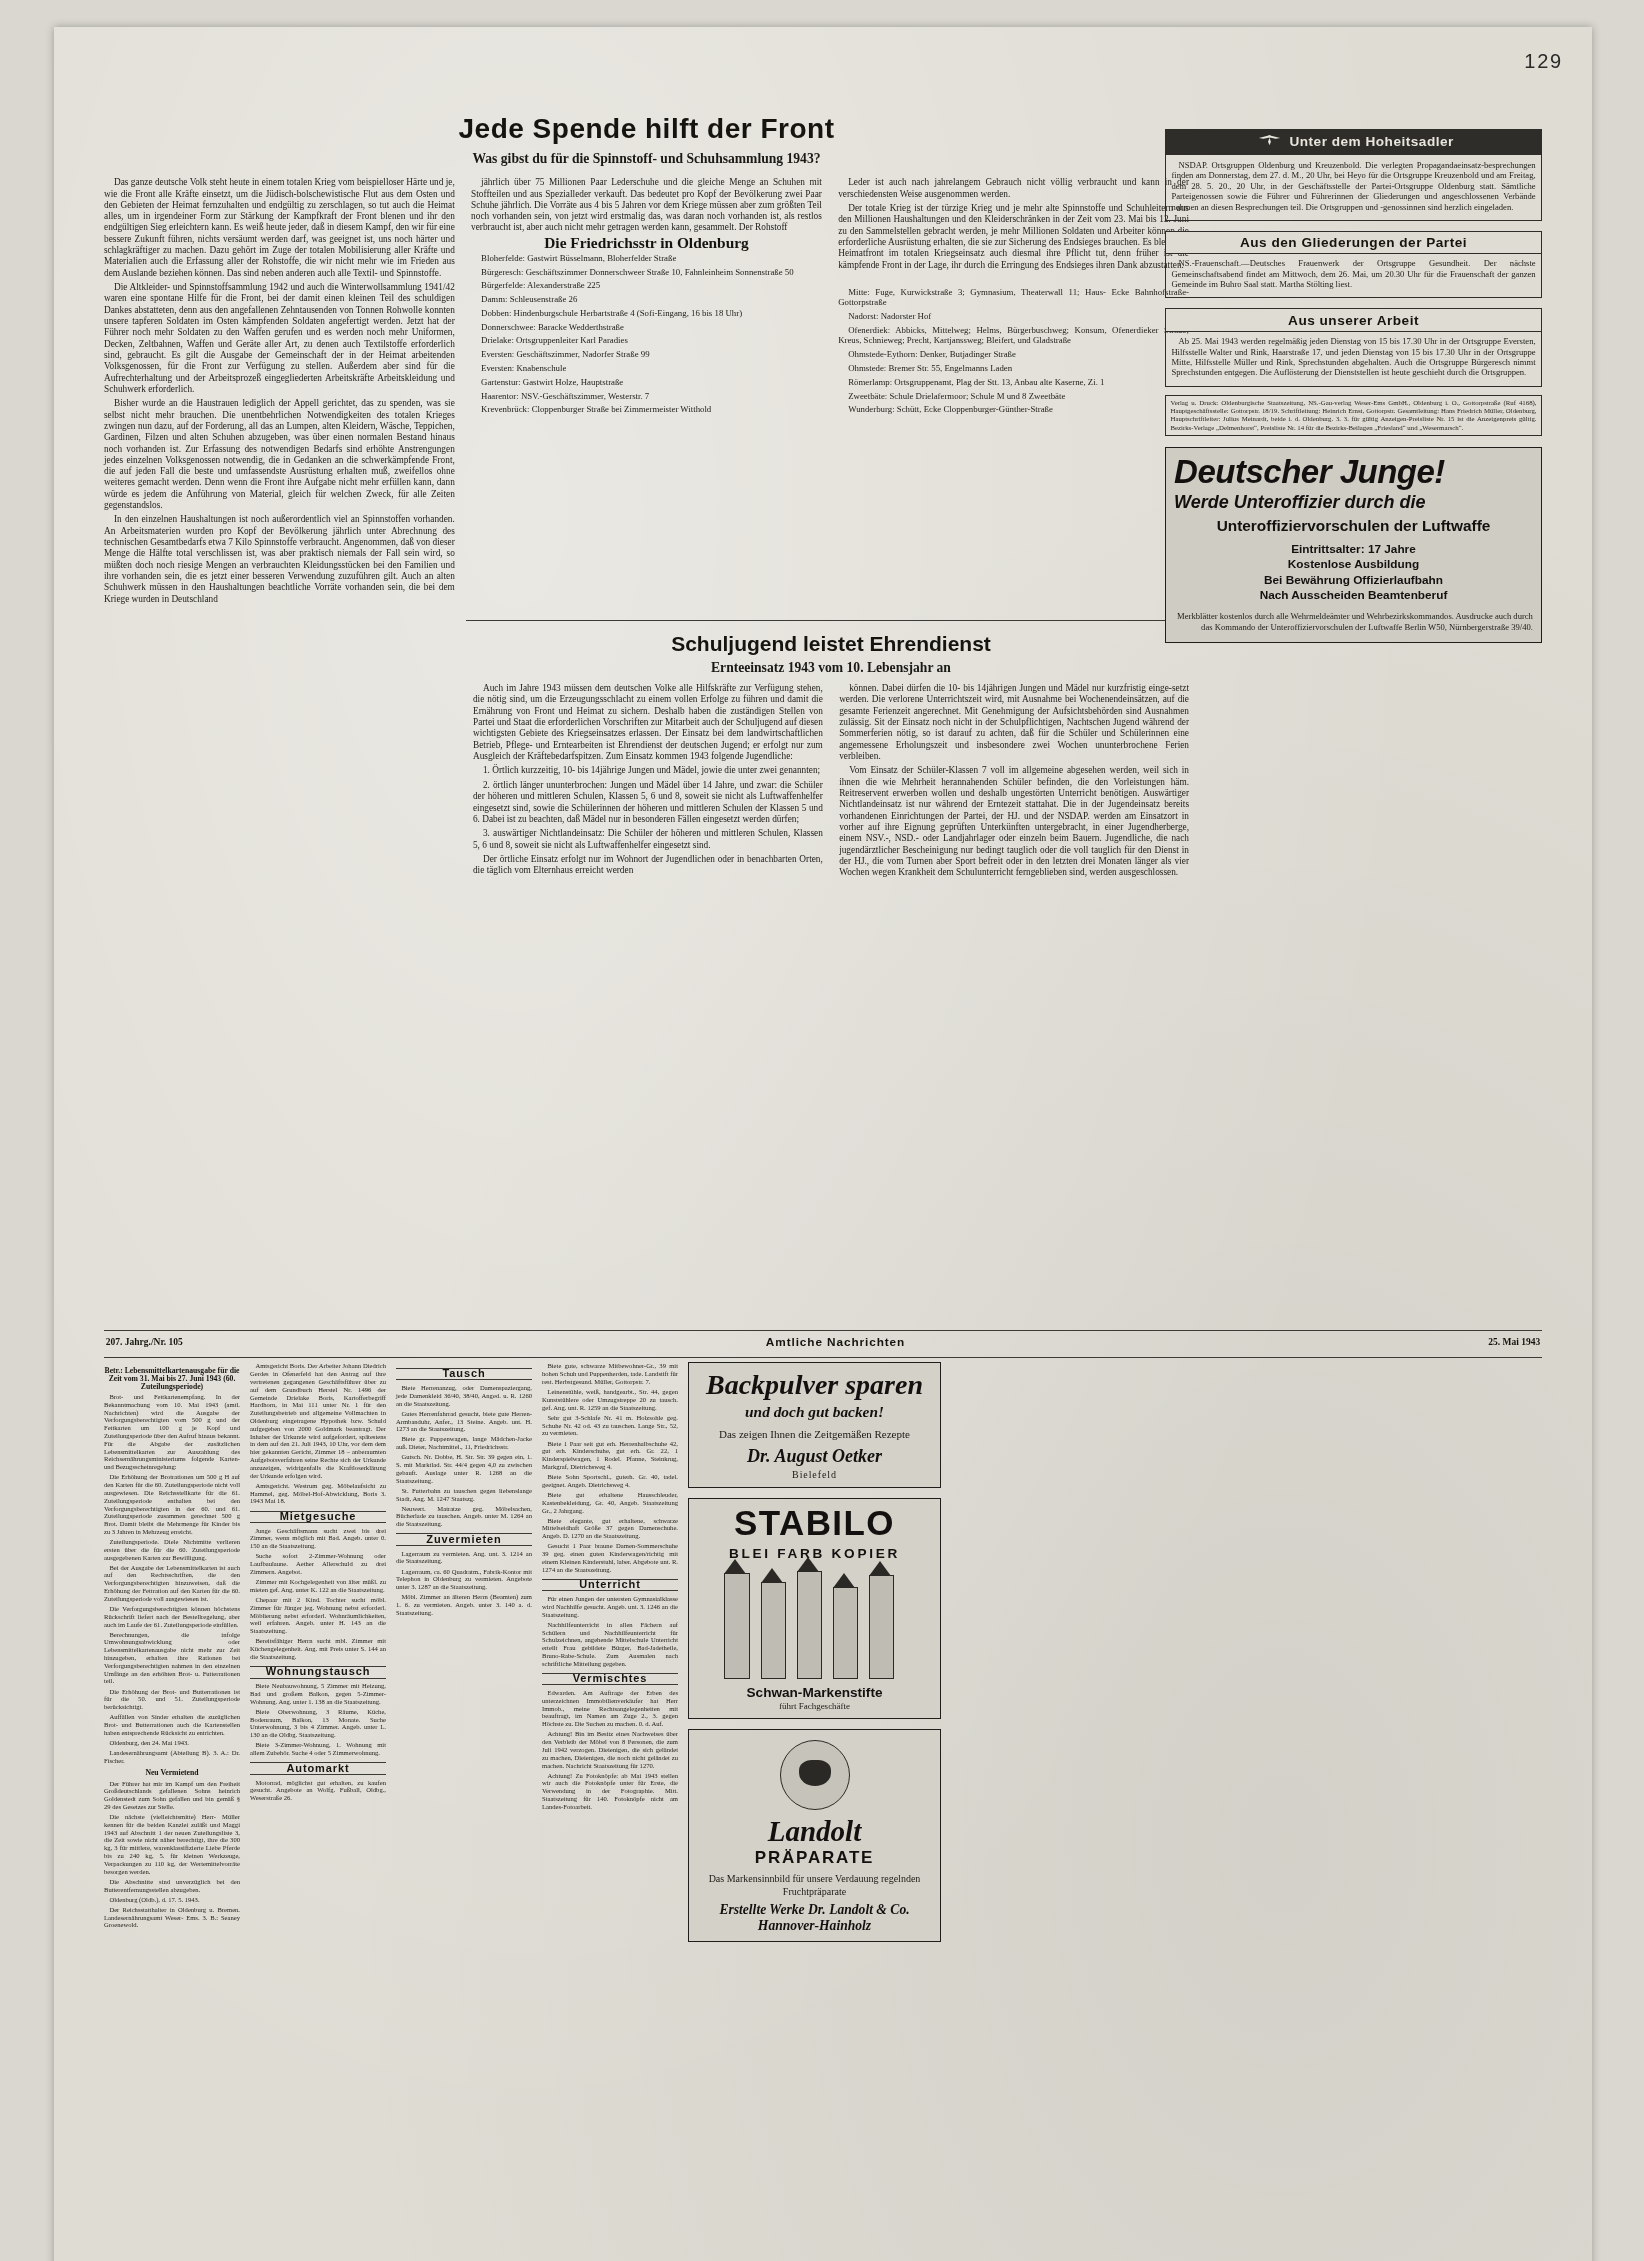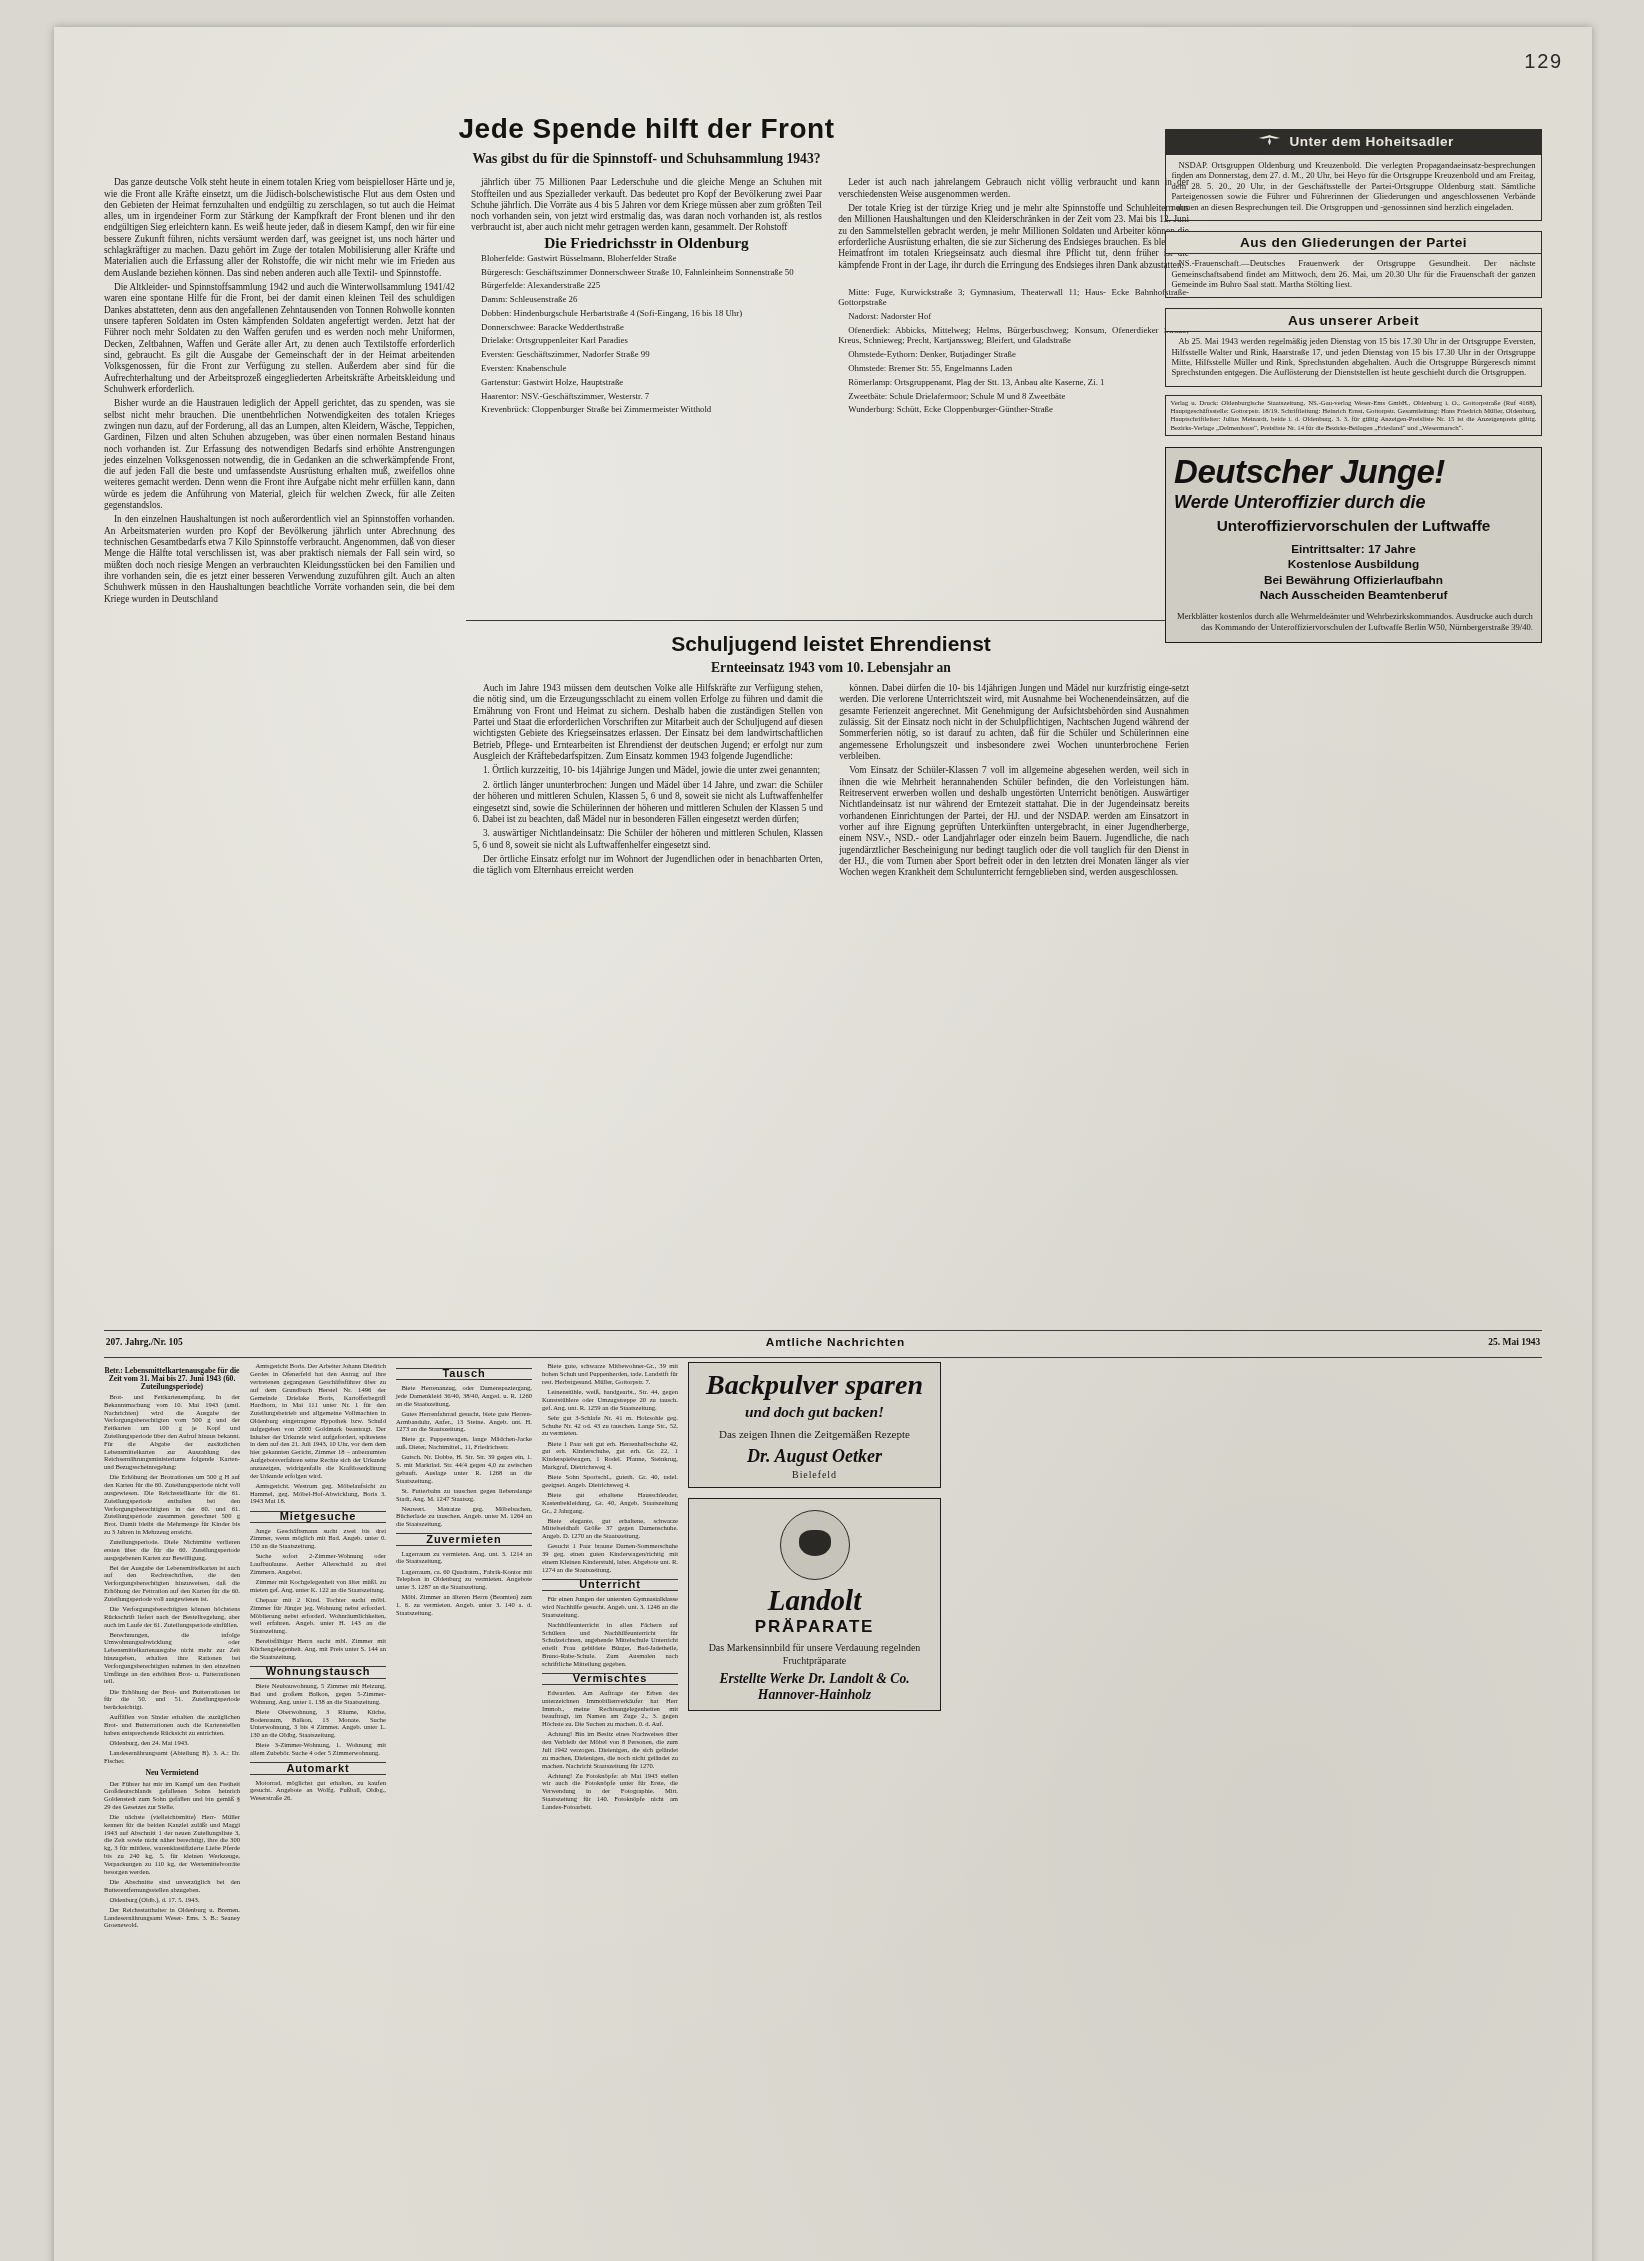--- a/index.html
+++ b/index.html
@@ -421,20 +421,33 @@
 
         <div class="adcol">
           <div class="ad-box ad-backpulver">
             <div class="t1">Backpulver sparen</div>
             <div class="t2">und doch gut backen!</div>
             <div class="t3">Das zeigen Ihnen die Zeitgemäßen Rezepte</div>
             <div class="t4">Dr. August Oetker</div>
             <div class="t5">Bielefeld</div>
           </div>
 
+          <div class="ad-box ad-stabilo">
+            <div class="t1">STABILO</div>
+            <div class="t2">BLEI FARB KOPIER</div>
+            <div class="pencils">
+              <div class="pencil" style="left:4.5px;"></div>
+              <div class="pencil" style="left:41px;height:95px;"></div>
+              <div class="pencil" style="left:77px;height:106px;"></div>
+              <div class="pencil" style="left:113px;height:90px;"></div>
+              <div class="pencil" style="left:149px;height:102px;"></div>
+            </div>
+            <div class="t3">Schwan-Markenstifte</div>
+            <div class="t4">führt Fachgeschäfte</div>
+          </div>
 
           <div class="ad-box ad-landolt">
             <div class="lion"></div>
             <div class="t1">Landolt</div>
             <div class="t2">PRÄPARATE</div>
             <div class="t3">Das Markensinnbild für unsere Verdauung regelnden Fruchtpräparate</div>
             <div class="sig">Erstellte Werke Dr. Landolt &amp; Co. Hannover-Hainholz</div>
           </div>
         </div>
 

